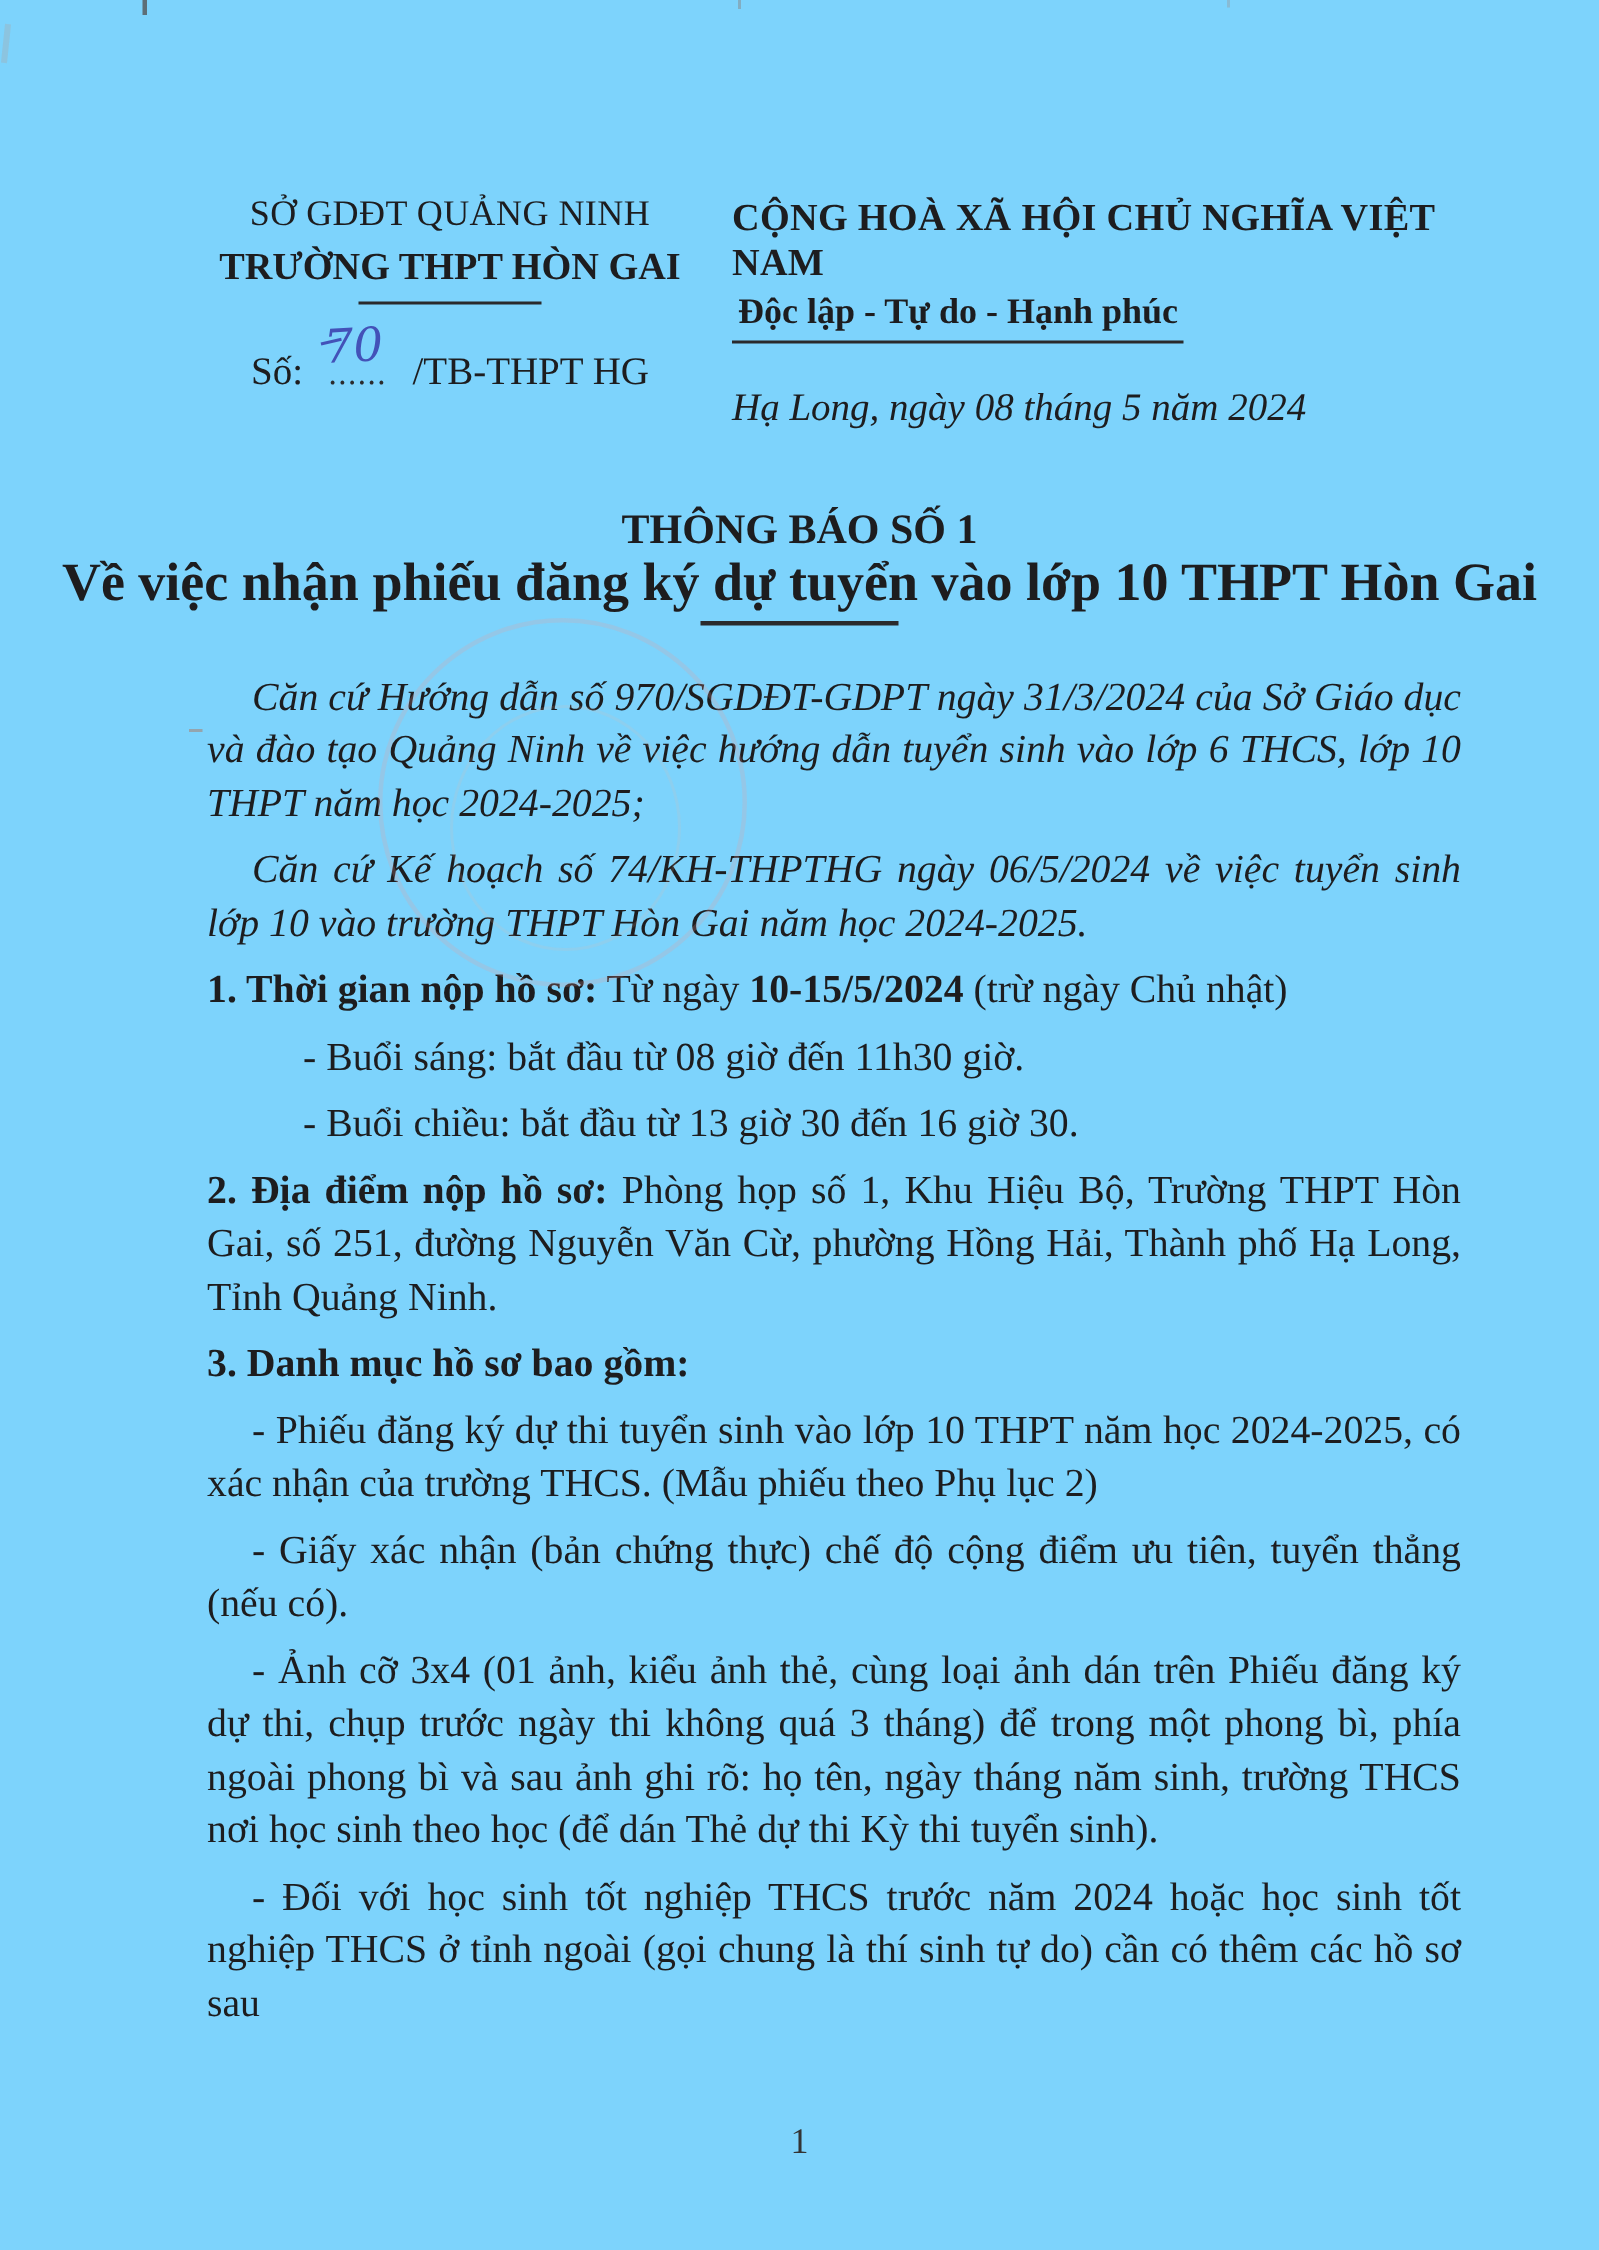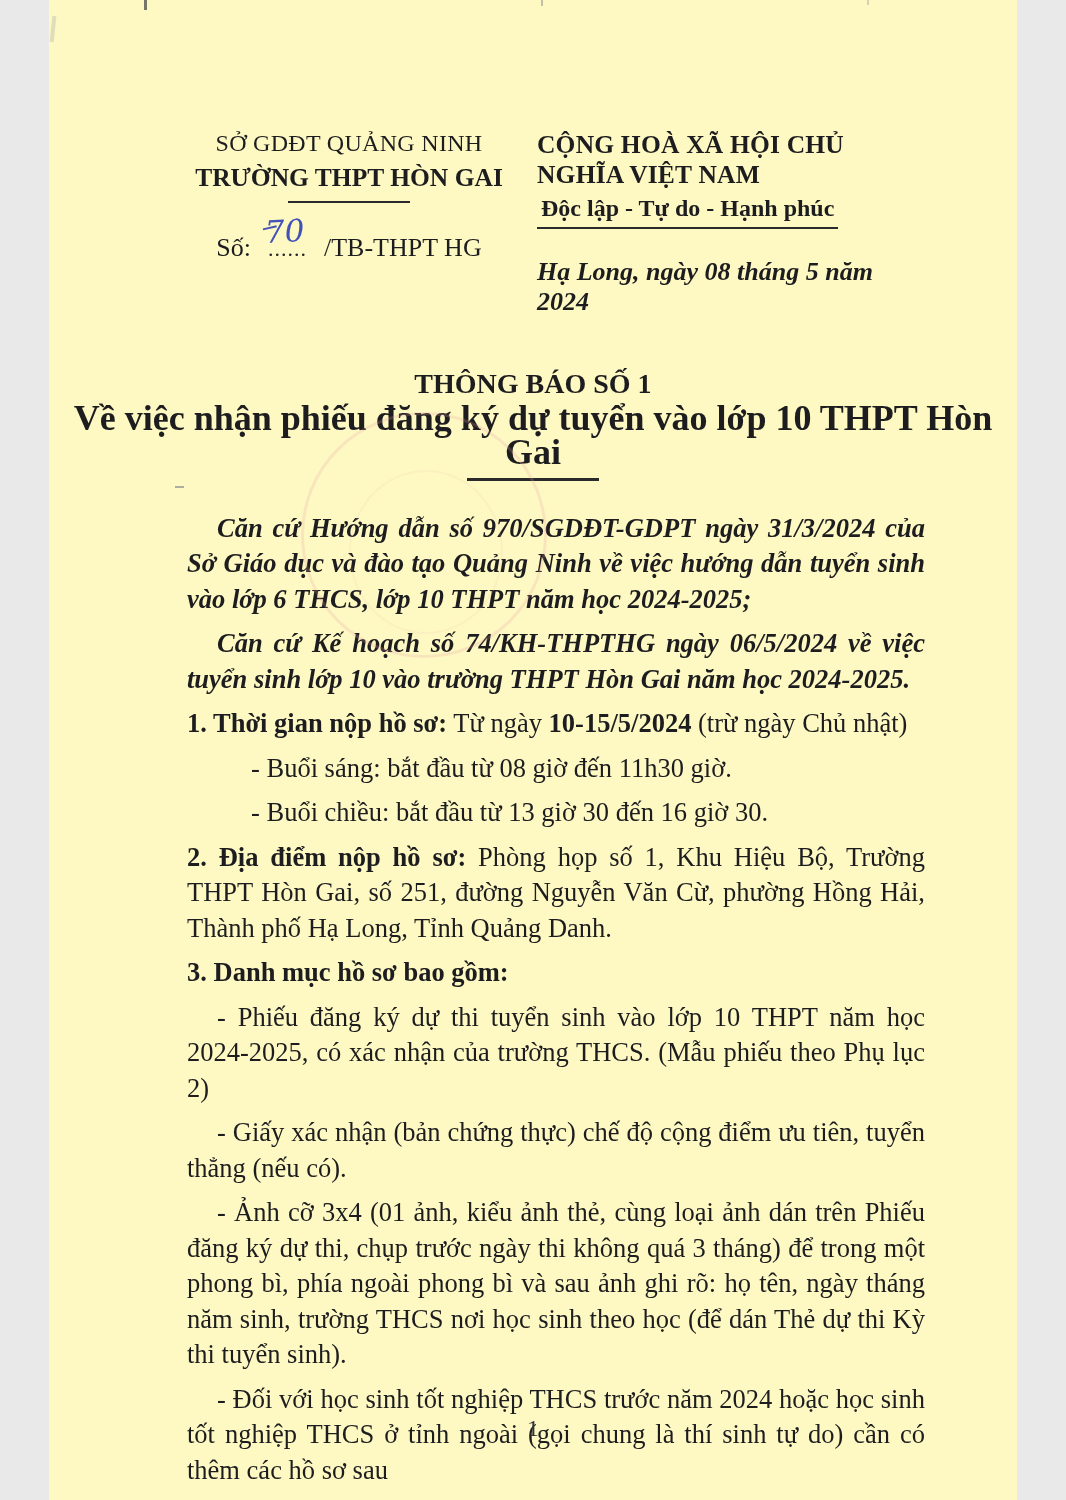--- a/index.html
+++ b/index.html
@@ -1,27 +1,27 @@
 <!DOCTYPE html>
 <html><head>
 <meta charset="utf-8">
 <style>
   html,body{margin:0;padding:0;background:#e9e9e9;}
   .page{
     position:relative;
-    width:968px;height:1500px;
+    width:1066px;height:1500px;
     margin:0 auto;
-    background:#fef9c3;
+    background:#7dd3fc;
     color:#1d1d1f;
     font-family:"Liberation Serif","DejaVu Serif",serif;
     overflow:hidden;
     box-sizing:border-box;
     padding-top:130px;
   }
-  .italic{font-style:italic;font-weight:bold;}
+  .italic{font-style:italic;}
 
   
   .header{display:flex;align-items:flex-start;}
   .header-left{
     width:360px;margin-left:120px;
     text-align:center;flex-shrink:0;
   }
   .hl-line1{font-size:24px;letter-spacing:.3px;}
   .hl-line2{font-size:25.5px;font-weight:bold;margin-top:6px;}
   .rule-left{width:122px;height:2px;background:#2a2a2c;margin:8px auto 0;}
@@ -129,21 +129,21 @@
   </div>
 
   <div class="body">
     <p class="italic indent">Căn cứ Hướng dẫn số 970/SGDĐT-GDPT ngày 31/3/2024 của Sở Giáo dục và đào tạo Quảng Ninh về việc hướng dẫn tuyển sinh vào lớp 6 THCS, lớp 10 THPT năm học 2024-2025;</p>
     <p class="italic indent">Căn cứ Kế hoạch số 74/KH-THPTHG ngày 06/5/2024 về việc tuyển sinh lớp 10 vào trường THPT Hòn Gai năm học 2024-2025.</p>
 
     <p><span class="hsec">1. Thời gian nộp hồ sơ:</span><span> Từ ngày </span><span class="hsec">10-15/5/2024</span><span> (trừ ngày Chủ nhật)</span></p>
     <p class="sub-indent">- Buổi sáng: bắt đầu từ 08 giờ đến 11h30 giờ.</p>
     <p class="sub-indent">- Buổi chiều: bắt đầu từ 13 giờ 30 đến 16 giờ 30.</p>
 
-    <p><span class="hsec">2. Địa điểm nộp hồ sơ:</span><span> Phòng họp số 1, Khu Hiệu Bộ, Trường THPT Hòn Gai, số 251, đường Nguyễn Văn Cừ, phường Hồng Hải, Thành phố Hạ Long, Tỉnh Quảng Danh.</span></p>
+    <p><span class="hsec">2. Địa điểm nộp hồ sơ:</span><span> Phòng họp số 1, Khu Hiệu Bộ, Trường THPT Hòn Gai, số 251, đường Nguyễn Văn Cừ, phường Hồng Hải, Thành phố Hạ Long, Tỉnh Quảng Ninh.</span></p>
 
     <p class="hsec">3. Danh mục hồ sơ bao gồm:</p>
     <p class="indent">- Phiếu đăng ký dự thi tuyển sinh vào lớp 10 THPT năm học 2024-2025, có xác nhận của trường THCS. (Mẫu phiếu theo Phụ lục 2)</p>
     <p class="indent">- Giấy xác nhận (bản chứng thực) chế độ cộng điểm ưu tiên, tuyển thẳng (nếu có).</p>
     <p class="indent">- Ảnh cỡ 3x4 (01 ảnh, kiểu ảnh thẻ, cùng loại ảnh dán trên Phiếu đăng ký dự thi, chụp trước ngày thi không quá 3 tháng) để trong một phong bì, phía ngoài phong bì và sau ảnh ghi rõ: họ tên, ngày tháng năm sinh, trường THCS nơi học sinh theo học (để dán Thẻ dự thi Kỳ thi tuyển sinh).</p>
     <p class="indent">- Đối với học sinh tốt nghiệp THCS trước năm 2024 hoặc học sinh tốt nghiệp THCS ở tỉnh ngoài (gọi chung là thí sinh tự do) cần có thêm các hồ sơ sau</p>
   </div>
 
   <div class="page-number">1</div>
 </div>

